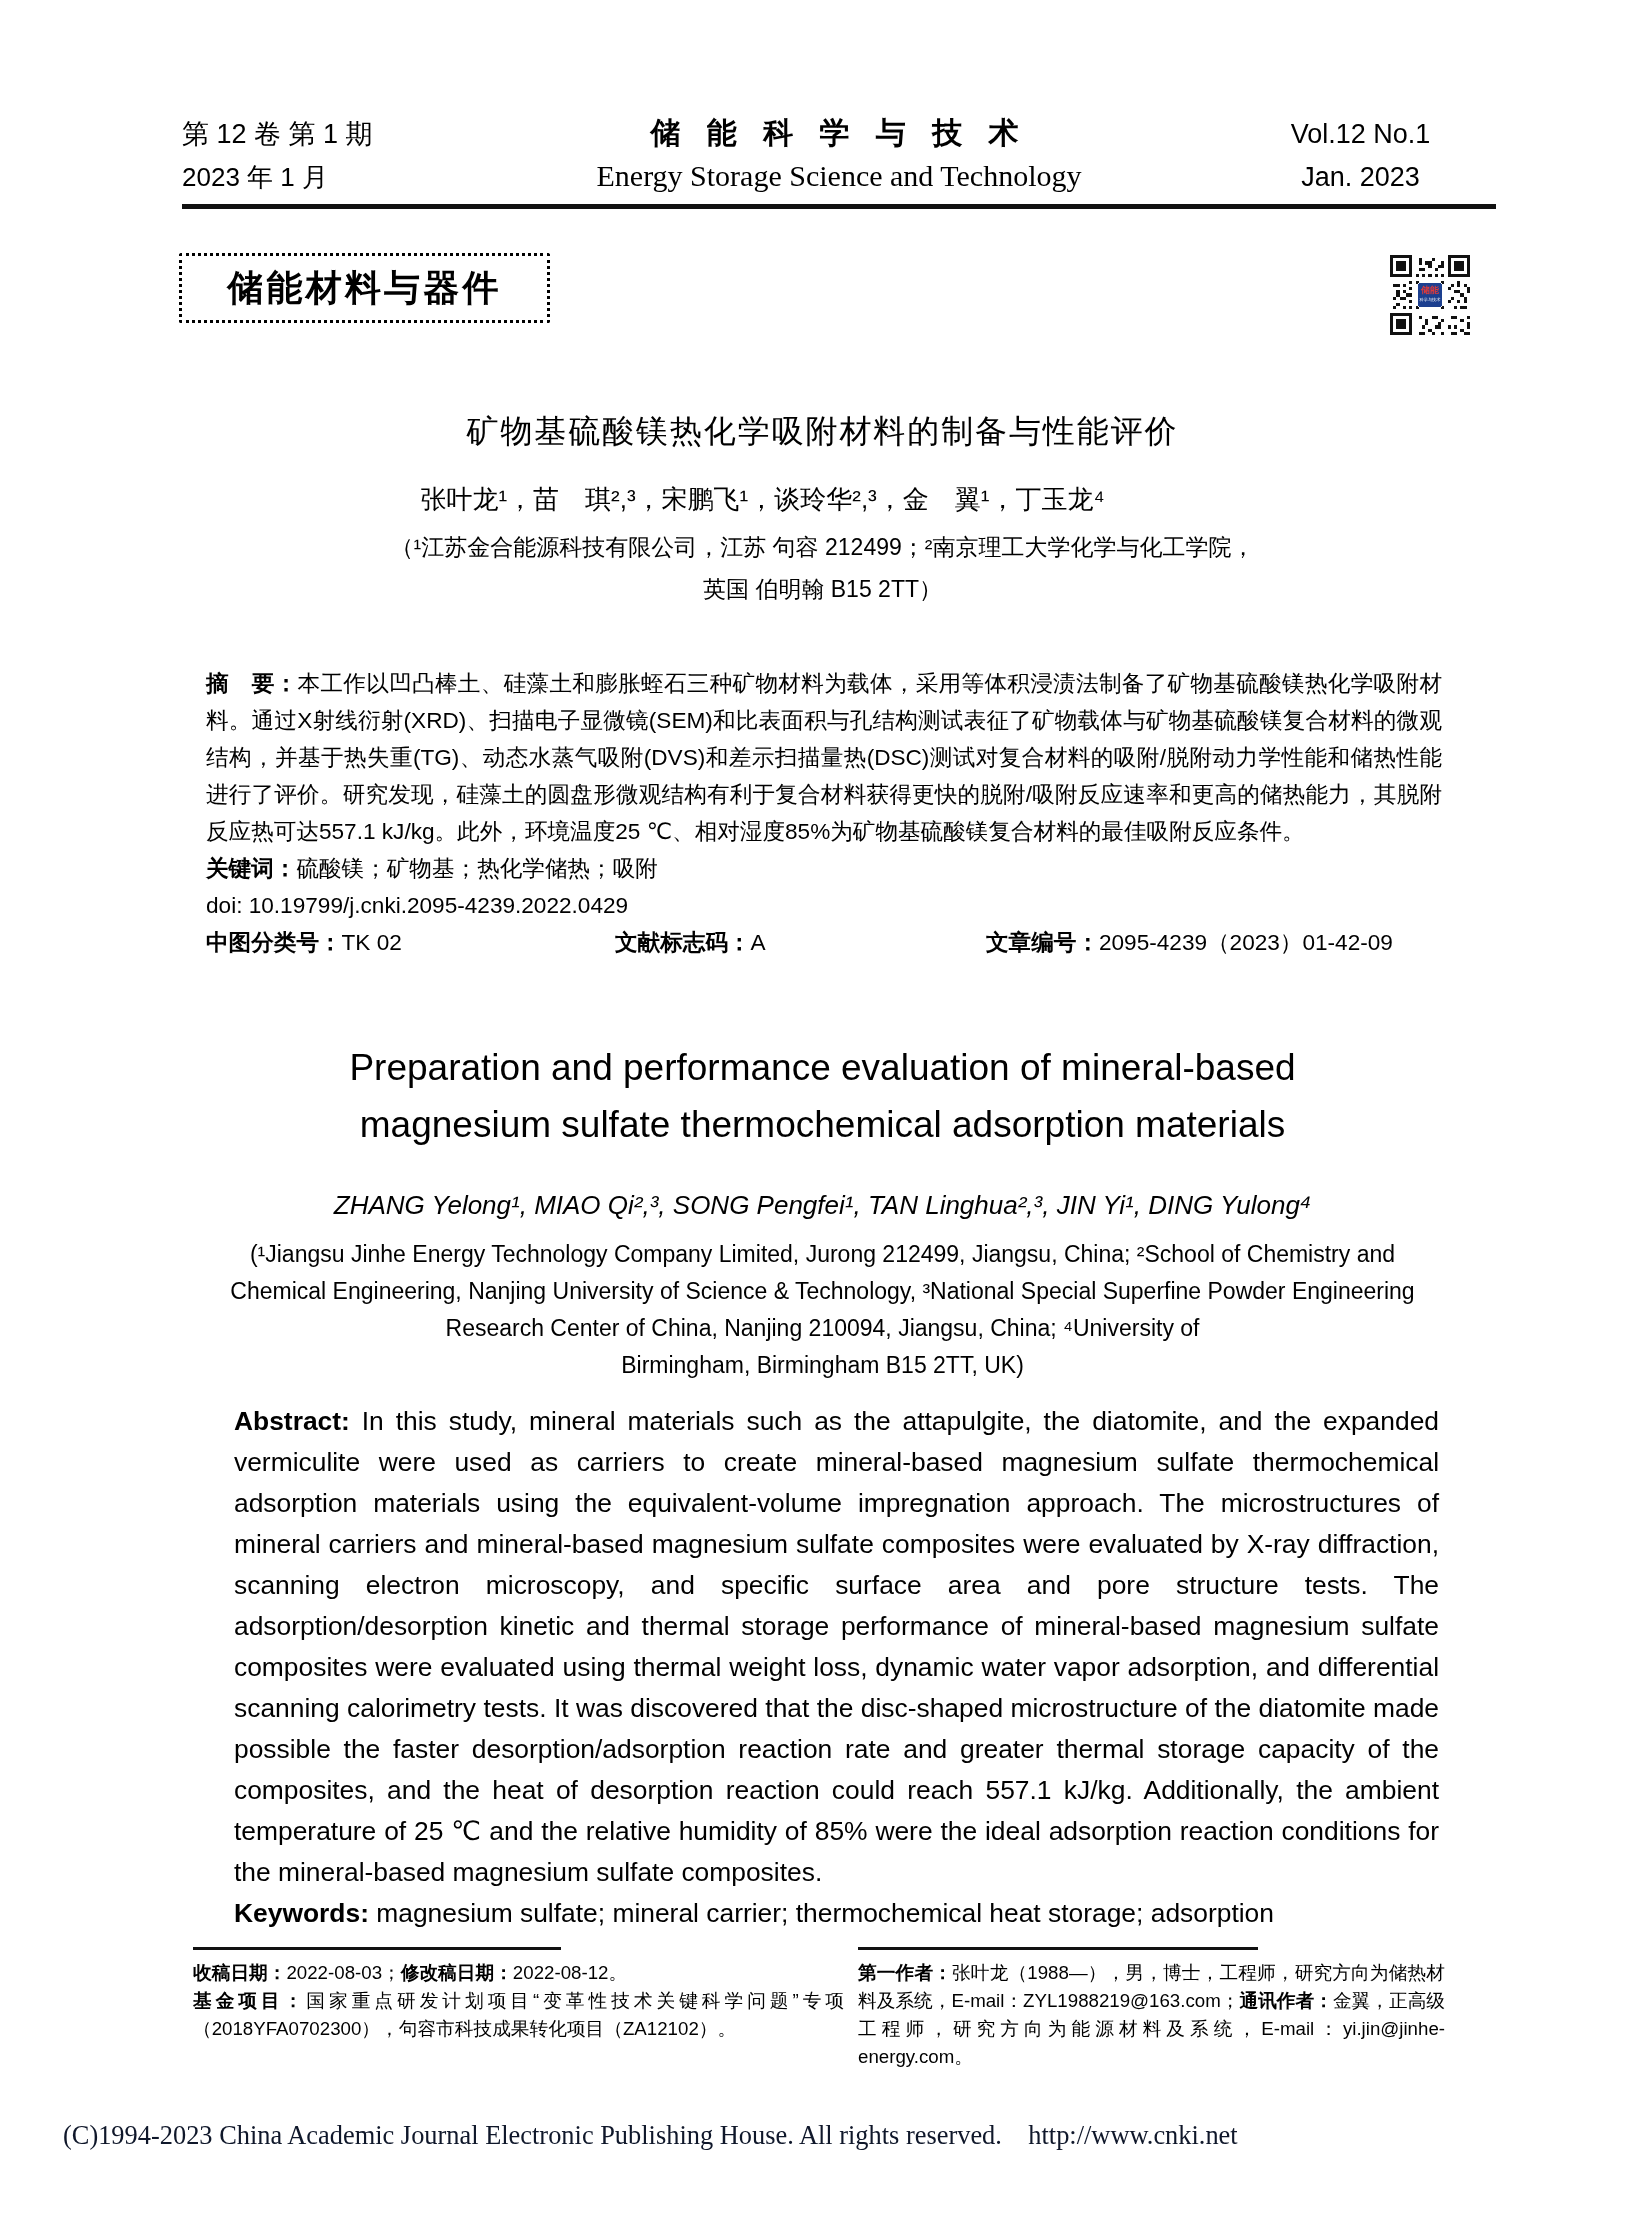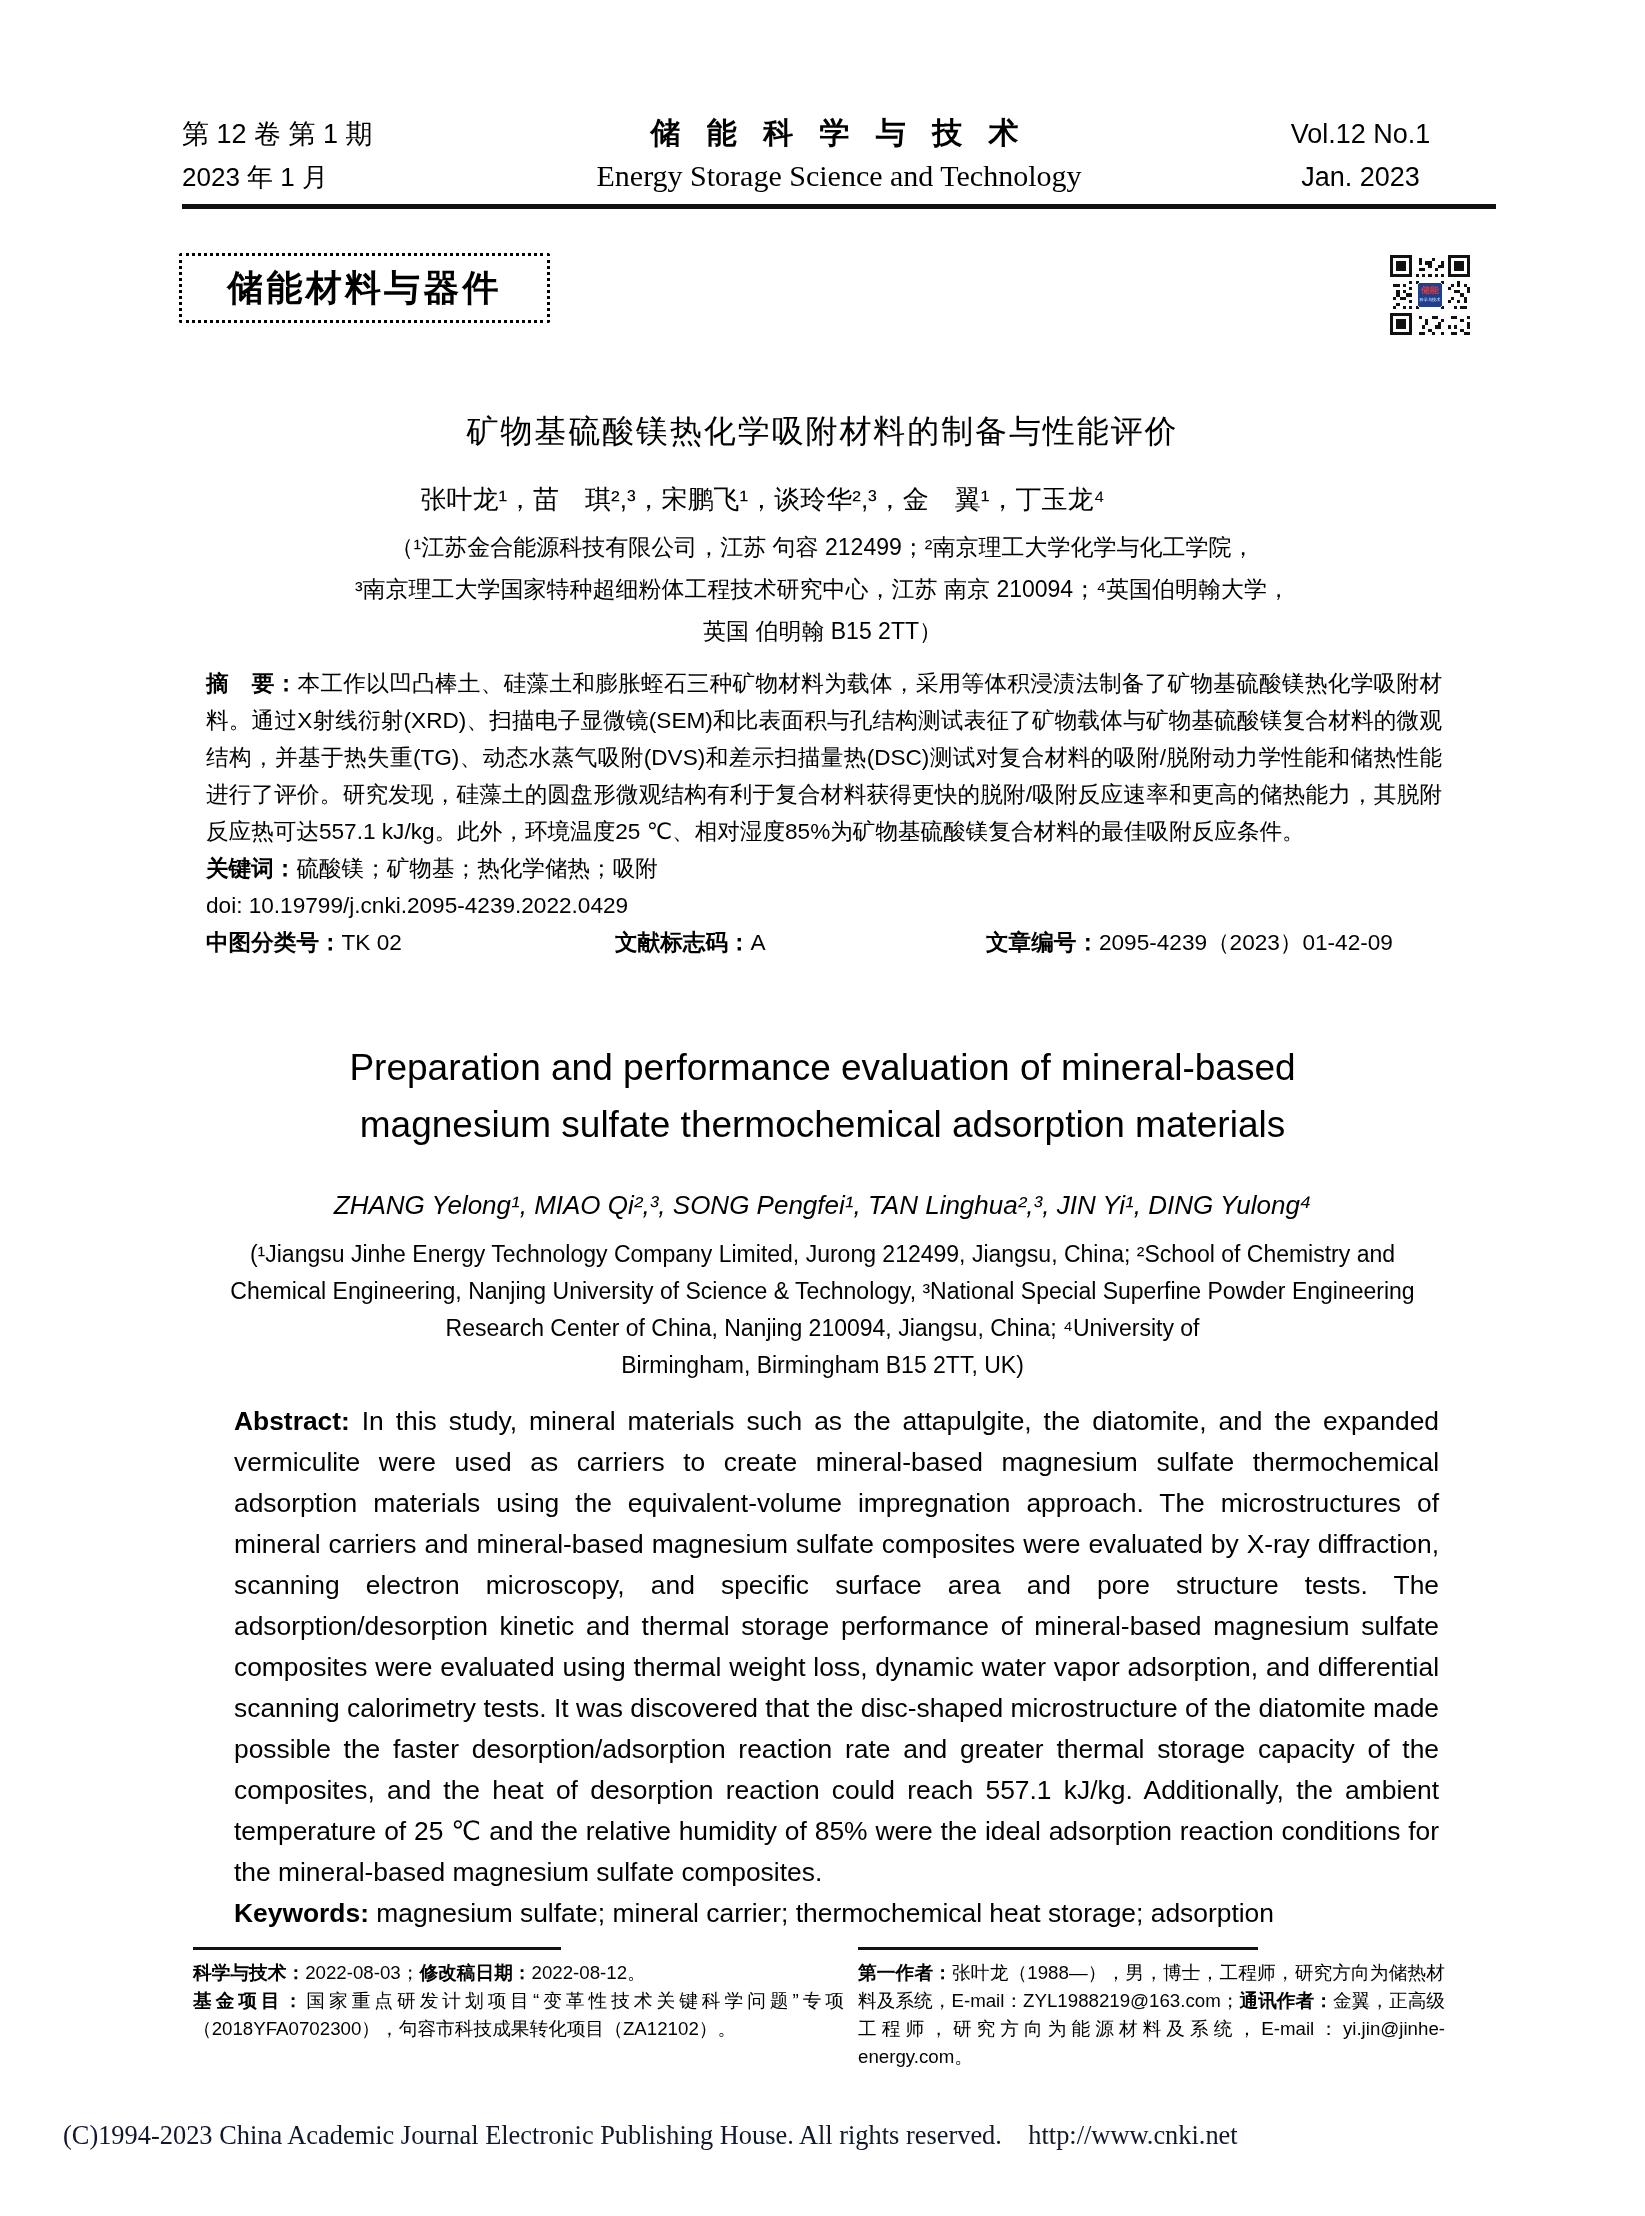--- a/index.html
+++ b/index.html
@@ -158,21 +158,20 @@
       <rect x="8.6" y="8.6" width="7.8" height="7.8" rx="1.1" fill="#1c3f8f" stroke="#fff" stroke-width="0.35"></rect>
       <text x="12.5" y="11.9" text-anchor="middle" font-size="2.8" fill="#e03a3a" font-weight="bold">储能</text>
       <text x="12.5" y="14.3" text-anchor="middle" font-size="1.3" fill="#ffffff">科学与技术</text>
     </svg>
   </div>
 
   <div class="abs title-cn center">矿物基硫酸镁热化学吸附材料的制备与性能评价</div>
   <div class="abs authors-cn center">张叶龙¹，苗　琪²,³，宋鹏飞¹，谈玲华²,³，金　翼¹，丁玉龙⁴</div>
   <div class="abs affil-cn center">
     <div>（¹江苏金合能源科技有限公司，江苏 句容 212499；²南京理工大学化学与化工学院，</div>
-    <div>³南京理工大学国家特种超细粉体工程技术研究中心，江苏 南京 210094；⁴英国伯明翰大学，</div>
     <div>英国 伯明翰 B15 2TT）</div>
   </div>
 
   <div class="abs meta-cn">
     <p class="just"><span class="b">摘　要：</span><span>本工作以凹凸棒土、硅藻土和膨胀蛭石三种矿物材料为载体，采用等体积浸渍法制备了矿物基硫酸镁热化学吸附材料。通过X射线衍射(XRD)、扫描电子显微镜(SEM)和比表面积与孔结构测试表征了矿物载体与矿物基硫酸镁复合材料的微观结构，并基于热失重(TG)、动态水蒸气吸附(DVS)和差示扫描量热(DSC)测试对复合材料的吸附/脱附动力学性能和储热性能进行了评价。研究发现，硅藻土的圆盘形微观结构有利于复合材料获得更快的脱附/吸附反应速率和更高的储热能力，其脱附反应热可达557.1 kJ/kg。此外，环境温度25 ℃、相对湿度85%为矿物基硫酸镁复合材料的最佳吸附反应条件。</span></p>
     <p><span class="b">关键词：</span><span>硫酸镁；矿物基；热化学储热；吸附</span></p>
     <p>doi: 10.19799/j.cnki.2095-4239.2022.0429</p>
     <div class="clc-row">
       <span class="clc-a"><span class="b">中图分类号：</span><span>TK 02</span></span>
       <span class="clc-b"><span class="b">文献标志码：</span><span>A</span></span>
@@ -194,21 +193,21 @@
 
   <div class="abs abs-en">
     <p class="just"><span class="b">Abstract:</span><span> In this study, mineral materials such as the attapulgite, the diatomite, and the expanded vermiculite were used as carriers to create mineral-based magnesium sulfate thermochemical adsorption materials using the equivalent-volume impregnation approach. The microstructures of mineral carriers and mineral-based magnesium sulfate composites were evaluated by X-ray diffraction, scanning electron microscopy, and specific surface area and pore structure tests. The adsorption/desorption kinetic and thermal storage performance of mineral-based magnesium sulfate composites were evaluated using thermal weight loss, dynamic water vapor adsorption, and differential scanning calorimetry tests. It was discovered that the disc-shaped microstructure of the diatomite made possible the faster desorption/adsorption reaction rate and greater thermal storage capacity of the composites, and the heat of desorption reaction could reach 557.1 kJ/kg. Additionally, the ambient temperature of 25 ℃ and the relative humidity of 85% were the ideal adsorption reaction conditions for the mineral-based magnesium sulfate composites.</span></p>
     <p class="kw-en"><span class="b">Keywords:</span><span> magnesium sulfate; mineral carrier; thermochemical heat storage; adsorption</span></p>
   </div>
 
   <div class="abs fn-rule-l"></div>
   <div class="abs fn-rule-r"></div>
 
   <div class="abs fn-left just">
-    <span class="b">科学与技术：</span><span>2022-08-03；</span><span class="b">修改稿日期：</span><span>2022-08-12。</span><br>
+    <span class="b">收稿日期：</span><span>2022-08-03；</span><span class="b">修改稿日期：</span><span>2022-08-12。</span><br>
     <span class="b">基金项目：</span><span>国家重点研发计划项目“变革性技术关键科学问题”专项（2018YFA0702300），句容市科技成果转化项目（ZA12102）。</span>
   </div>
   <div class="abs fn-right just">
     <span class="b">第一作者：</span><span>张叶龙（1988—），男，博士，工程师，研究方向为储热材料及系统，E-mail：ZYL1988219@163.com；</span><span class="b">通讯作者：</span><span>金翼，正高级工程师，研究方向为能源材料及系统，E-mail：yi.jin@jinhe-energy.com。</span>
   </div>
 
   <div class="abs copyright serif">(C)1994-2023 China Academic Journal Electronic Publishing House. All rights reserved.    http://www.cnki.net</div>
 
 </div>
 

